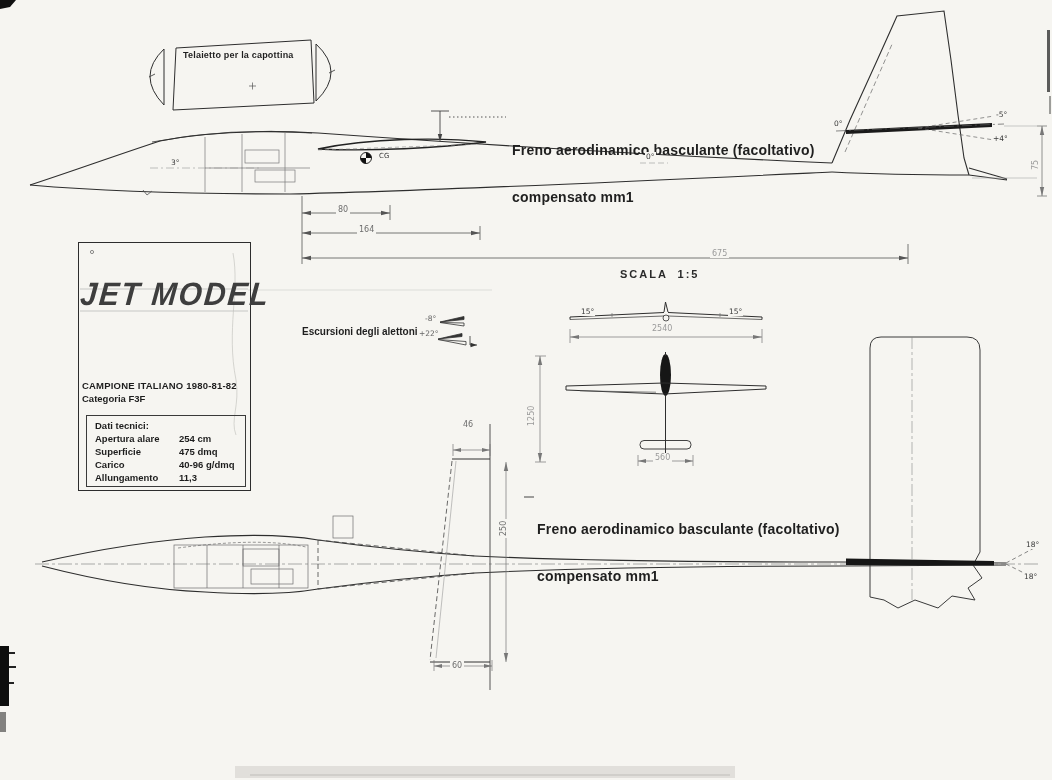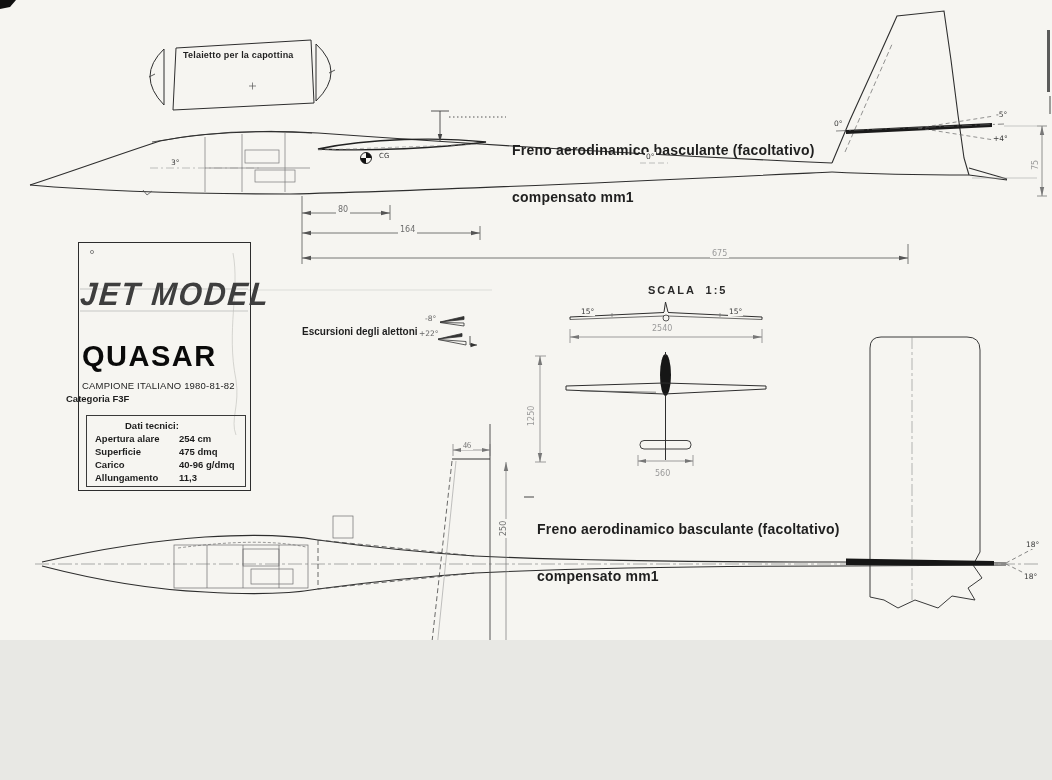--- a/index.html
+++ b/index.html
@@ -1,35 +1,35 @@
 <!DOCTYPE html>
 <html><head>
 <meta charset="utf-8">
 <style>
   html,body{margin:0;padding:0;background:#e8e8e4;}
-  .sheet{position:relative;width:1052px;height:640px;background:#f6f5f1;overflow:hidden;
+  .sheet{position:relative;width:1052px;height:780px;background:#f6f5f1;overflow:hidden;
          font-family:"Liberation Sans",sans-serif;}
   .sheet svg{position:absolute;left:0;top:0;}
   .lbl{position:absolute;white-space:pre;color:#1f1f1f;}
   .b9{font-size:14px;font-weight:700;letter-spacing:.2px;}
   .b10{font-size:10px;font-weight:700;}
   .dim{font-family:"DejaVu Sans",sans-serif;font-size:8px;color:#6d6d6d;background:#f6f5f1;padding:0 2px;}
   .dimf{color:#9a9a9a;}
   .ang{font-family:"DejaVu Sans",sans-serif;font-size:7.5px;color:#3a3a3a;background:#f6f5f1;padding:0 1px;}
   .rot{transform-origin:0 0;transform:rotate(-90deg);}
   .scala{font-size:11px;font-weight:700;letter-spacing:2px;color:#2a2a2a;}
   .tblock{position:absolute;left:78px;top:242px;width:171px;height:247px;border:1.3px solid #2d2d2d;}
   .jet{position:absolute;left:82px;top:276px;font-size:30px;font-weight:700;font-style:italic;
        letter-spacing:2px;color:#3e3e3e;transform:skewX(-5deg) scaleY(1.08);transform-origin:0 0;}
   .quasar{position:absolute;left:82px;top:340px;font-size:29px;font-weight:700;letter-spacing:1.5px;color:#0a0a0a;}
-  .camp{position:absolute;left:82px;top:380px;font-size:9.5px;font-weight:400;color:#1d1d1d;letter-spacing:.2px;}
-  .categ{position:absolute;left:66px;top:393px;font-size:9.5px;font-weight:700;color:#1d1d1d;}
+  .camp{position:absolute;left:82px;top:380px;font-size:9.5px;font-weight:700;color:#1d1d1d;letter-spacing:.2px;}
+  .categ{position:absolute;left:82px;top:393px;font-size:9.5px;font-weight:700;color:#1d1d1d;}
   .dati{position:absolute;left:86px;top:415px;width:160px;height:72px;border:1px solid #3a3a3a;
         padding:3px 0 0 8px;box-sizing:border-box;}
-  .dati .t{font-size:9.5px;font-weight:700;color:#1d1d1d;line-height:13px;margin-left:30px;}
+  .dati .t{font-size:9.5px;font-weight:700;color:#1d1d1d;line-height:13px;}
   .drow{display:flex;font-size:9.5px;font-weight:700;color:#1d1d1d;line-height:13px;align-items:flex-end;}
   .drow .dl{width:84px;}
 </style>
 </head>
 <body>
 
 <div class="sheet">
 
 <svg width="1052" height="780" viewBox="0 0 1052 780">
 
@@ -205,53 +205,52 @@
 <div class="lbl" style="left:512px;top:109px;">
   <span class="b9" style="display:block;line-height:11px;">Freno aerodinamico basculante (facoltativo)</span>
   <span class="b9" style="display:block;line-height:11px;">compensato mm1</span>
 </div>
 
 <div class="lbl" style="left:537px;top:488px;">
   <span class="b9" style="display:block;line-height:11px;">Freno aerodinamico basculante (facoltativo)</span>
   <span class="b9" style="display:block;line-height:11px;">compensato mm1</span>
 </div>
 
-<div class="lbl scala" style="left:620px;top:284px;margin-left:28px;">SCALA  1:5</div>
+<div class="lbl scala" style="left:620px;top:268px;">SCALA  1:5</div>
 
 <div class="lbl b10" style="left:302px;top:326px;">Escursioni degli alettoni</div>
 <div class="lbl ang" style="left:424px;top:314px;color:#666;">-8°</div>
 <div class="lbl ang" style="left:418px;top:329px;color:#666;">+22°</div>
 
 <div class="lbl dim" style="left:336px;top:205px;text-align:right;">80</div>
-<div class="lbl dim" style="left:398px;top:225px;">164</div>
+<div class="lbl dim" style="left:357px;top:225px;">164</div>
 <div class="lbl dim dimf" style="left:710px;top:249px;">675</div>
 <div class="lbl ang" style="left:170px;top:158px;">3°</div>
 <div class="lbl ang" style="left:645px;top:152px;">0°</div>
 <div class="lbl ang" style="left:833px;top:119px;">0°</div>
 <div class="lbl ang" style="left:995px;top:110px;">-5°</div>
 <div class="lbl ang" style="left:992px;top:134px;">+4°</div>
 <div class="lbl ang" style="left:378px;top:152px;font-size:7px;">CG</div>
 <div class="lbl dim dimf rot" style="left:1031px;top:172px;">75</div>
 
 <div class="lbl ang" style="left:580px;top:307px;">15°</div>
 <div class="lbl ang" style="left:728px;top:307px;">15°</div>
 <div class="lbl dim dimf" style="left:650px;top:324px;">2540</div>
 
 <div class="lbl dim dimf rot" style="left:527px;top:428px;">1250</div>
-<div class="lbl dim dimf" style="left:653px;top:453px;margin-top:16px;">560</div>
-
-<div class="lbl dim" style="left:461px;top:441px;font-family:Liberation Serif, serif;">46</div>
+<div class="lbl dim dimf" style="left:653px;top:453px;">560</div>
+
+<div class="lbl dim" style="left:461px;top:420px;">46</div>
 <div class="lbl dim rot" style="left:499px;top:538px;">250</div>
 <div class="lbl dim" style="left:450px;top:661px;">60</div>
 <div class="lbl ang" style="left:1025px;top:540px;">18°</div>
 <div class="lbl ang" style="left:1023px;top:572px;">18°</div>
 
 <div class="tblock"></div>
 <div class="jet">JET MODEL</div>
-<div class="quasar">QUASAR</div>
 <div class="camp">CAMPIONE ITALIANO 1980-81-82</div>
 <div class="categ">Categoria  F3F</div>
 <div class="dati">
   <div class="t">Dati tecnici:</div>
   <div class="drow">
     <span class="dl">Apertura alare</span>
     <span>254  cm</span>
   </div>
   <div class="drow">
     <span class="dl">Superficie</span>

